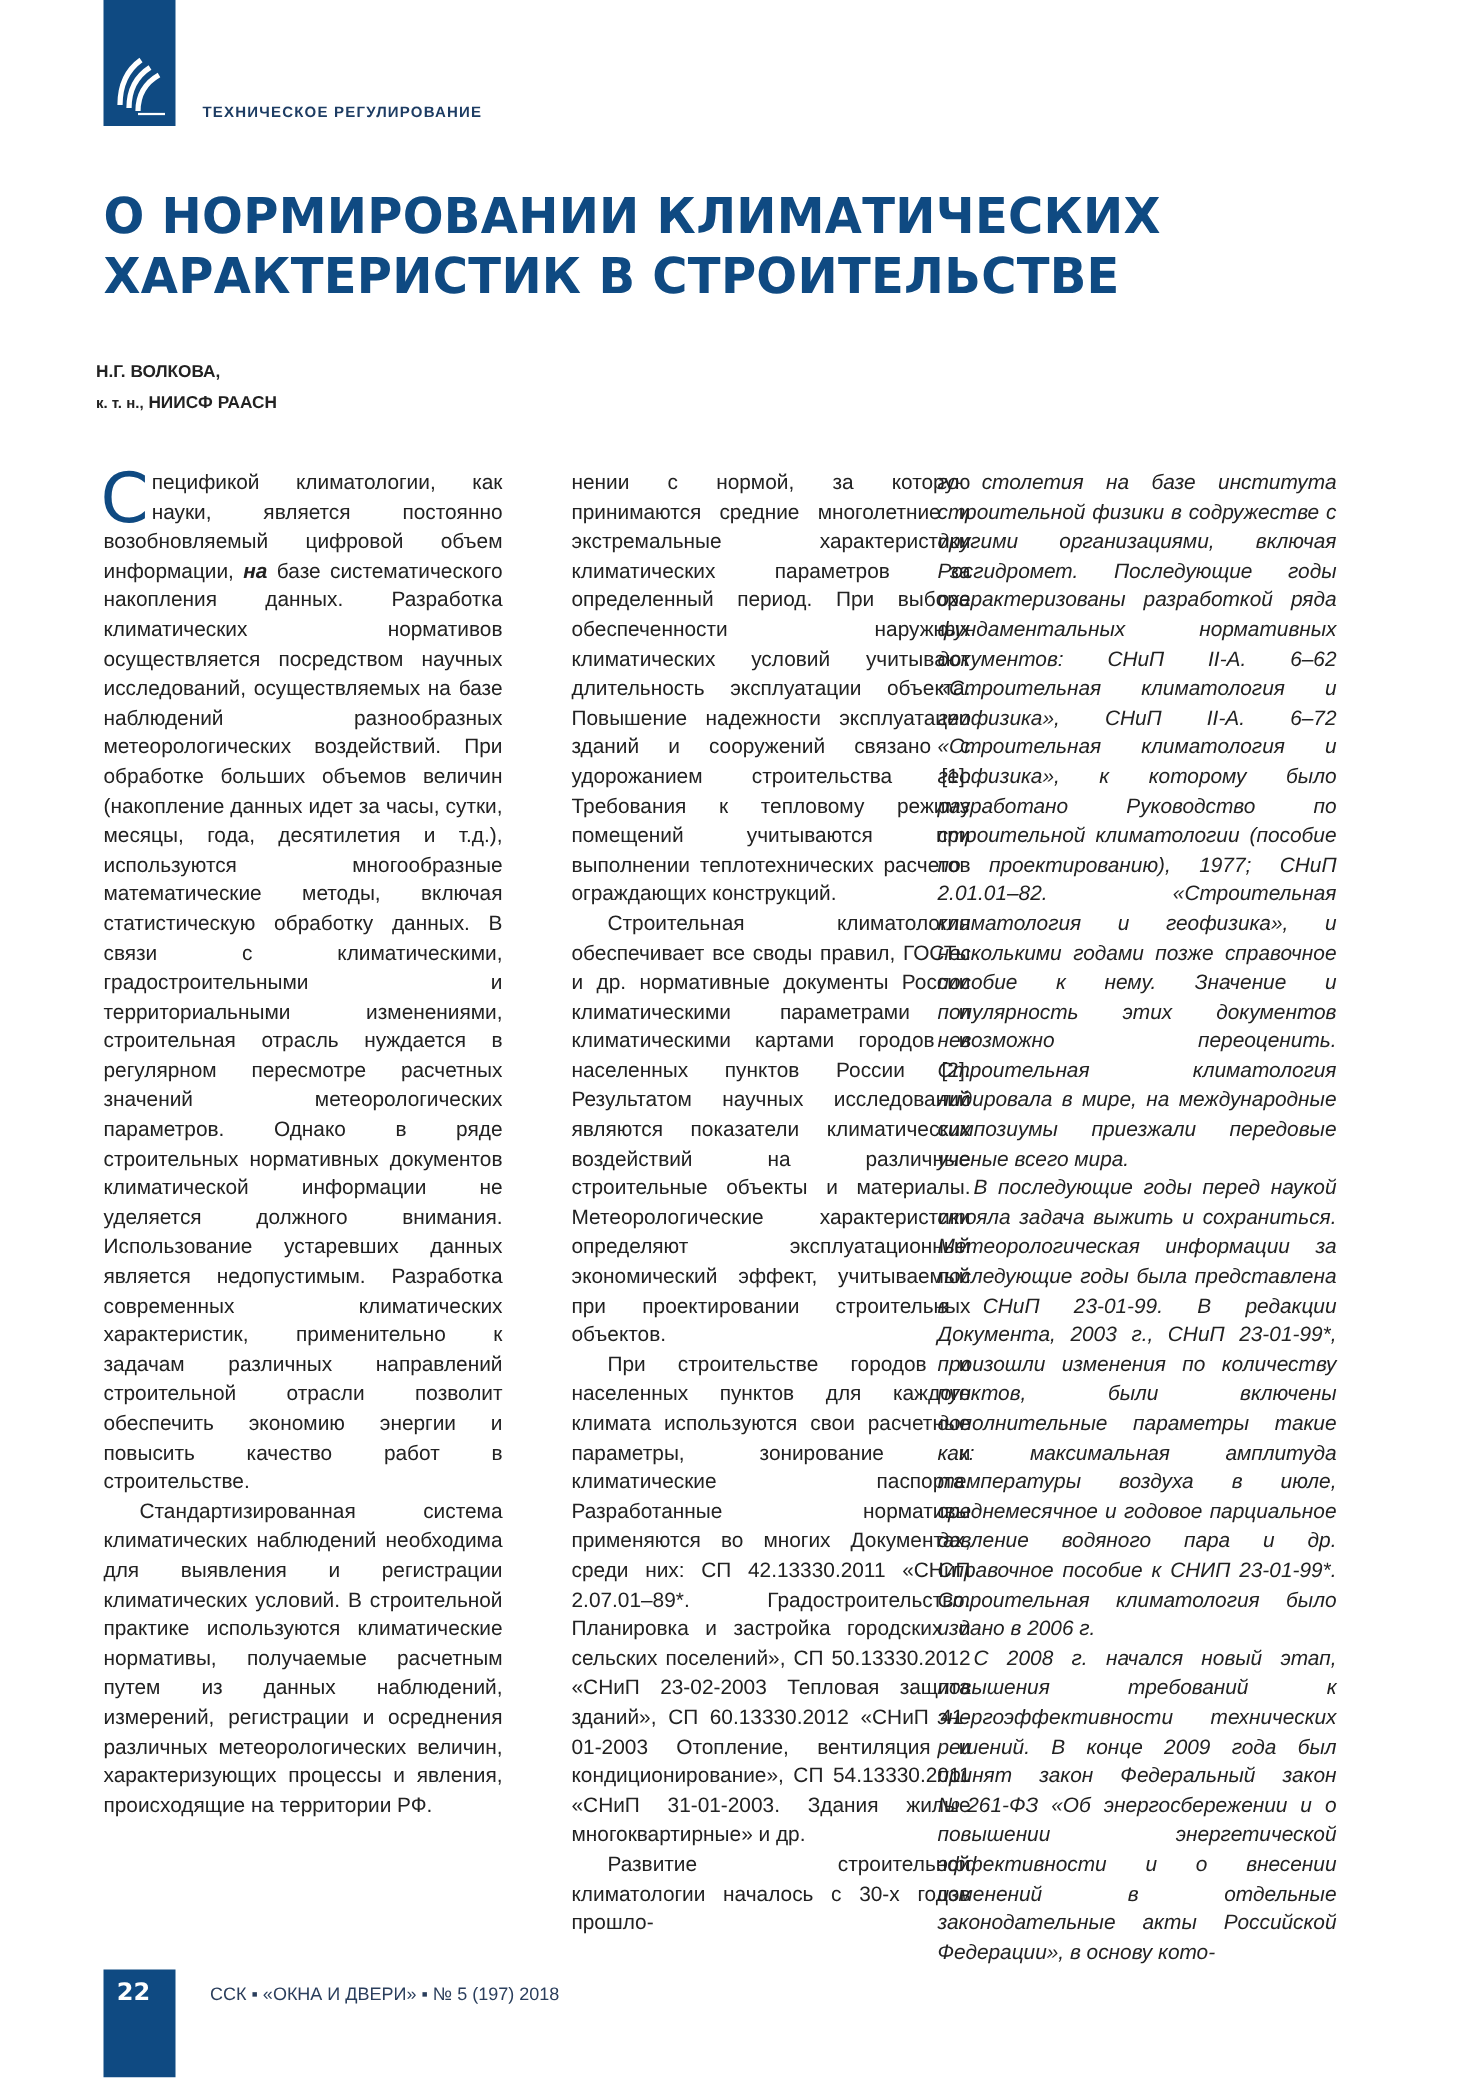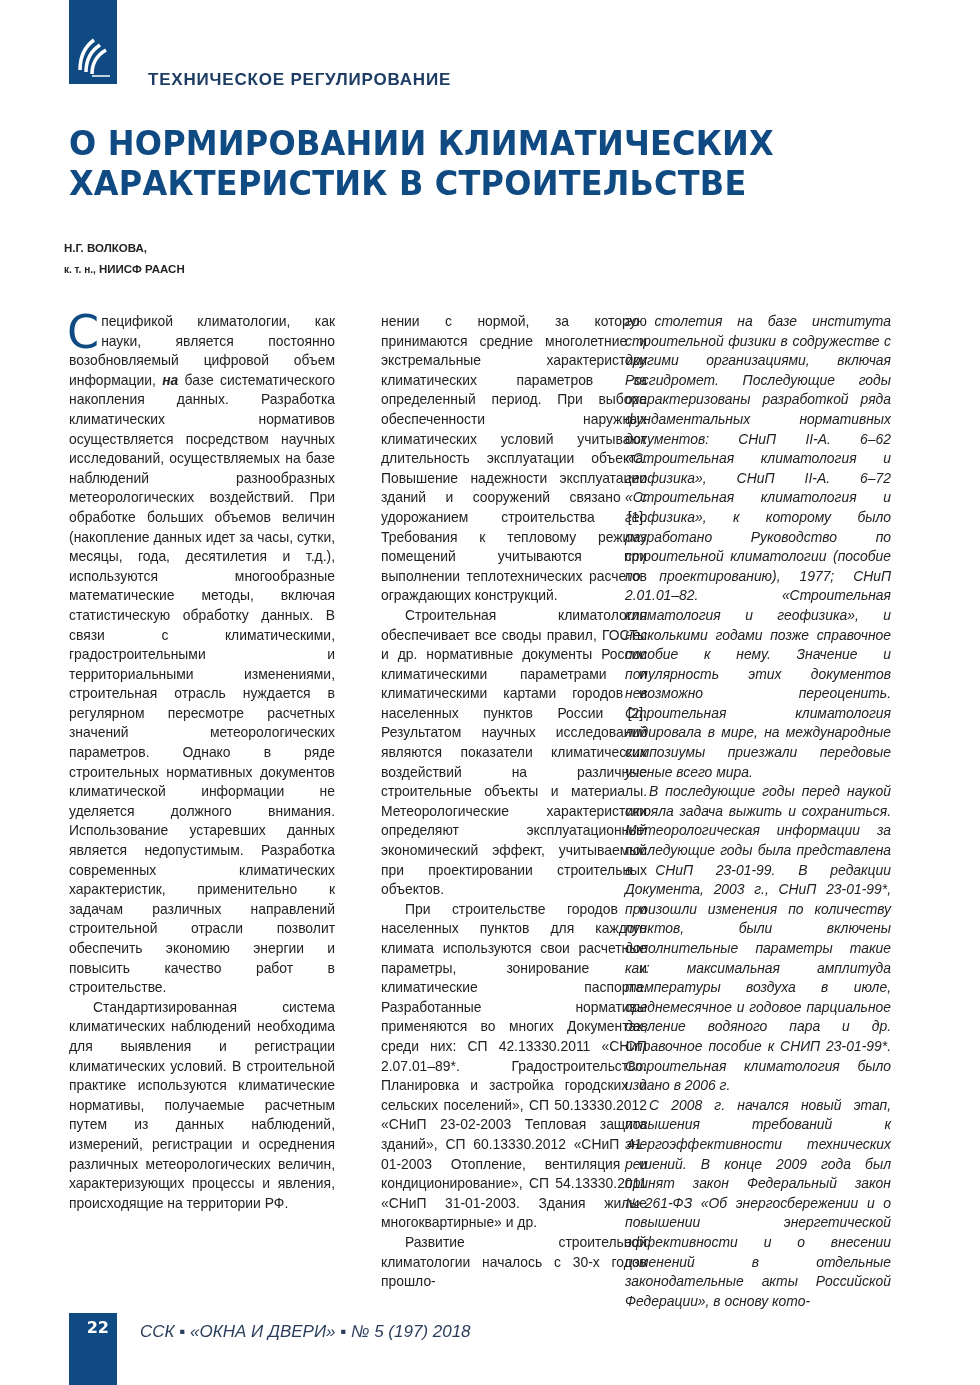--- a/index.html
+++ b/index.html
@@ -1,21 +1,21 @@
 <!DOCTYPE html>
 <html><head>
 <meta charset="utf-8">
 <style>
   html, body { margin: 0; padding: 0; background: #ffffff; }
   body { width: 980px; height: 1385px; position: relative; overflow: hidden;
          font-family: "Liberation Sans", sans-serif; color: #1a1a1a; }
 
   .top-bar { position: absolute; left: 69px; top: 0; width: 48px; height: 84px; background: #0f4a82; }
   .logo { position: absolute; left: 76px; top: 36px; width: 36px; height: 42px; }
-  .section-label { position: absolute; left: 148px; top: 70px; font-size: 17px; font-weight: bold;
+  .section-label { position: absolute; left: 135px; top: 70px; font-size: 10px; font-weight: bold;
                    letter-spacing: 0.8px; color: #1d3c63; }
 
   .title { position: absolute; left: 69px; top: 124px; width: 860px; margin: 0;
            font-family: "DejaVu Sans", sans-serif; font-weight: bold; font-size: 33px;
            line-height: 40px; color: #0f4a82; letter-spacing: 0.2px; transform: scaleX(0.97); transform-origin: left; }
 
   .author { position: absolute; left: 64px; top: 238px; font-size: 11.5px; font-weight: bold;
             color: #222; line-height: 21px; font-family: Liberation Sans, sans-serif; }
   .author .small { font-weight: bold; font-size: 10px; }
 
@@ -26,23 +26,23 @@
   .col p.first { text-indent: 0; }
   .col p.noindent { text-indent: 0; }
   .col1 { left: 0; }
   .col2 { left: 288px; margin-left: 24px; }
   .col3 { left: 556px; font-style: italic; }
 
   .dropcap { float: left; font-size: 46px; line-height: 36px; color: #0f4a82; margin: 2px 2px 0 -2px;
              font-family: "DejaVu Sans", sans-serif; }
 
   .bottom-bar { position: absolute; left: 69px; top: 1313px; width: 48px; height: 72px; background: #0f4a82; }
-  .page-num { position: absolute; left: 69px; top: 1318px; width: 40px; text-align: right;
+  .page-num { position: absolute; left: 69px; top: 1318px; width: 40px; text-align: center;
               color: #ffffff; font-weight: bold; font-size: 16px; font-family: "DejaVu Sans", sans-serif; }
-  .footer { position: absolute; left: 140px; top: 1322px; font-size: 17px; color: #2a3e5c; font-style: italic; }
+  .footer { position: absolute; left: 140px; top: 1322px; font-size: 12px; color: #2a3e5c; }
 </style>
 </head>
 <body>
 
 <div class="top-bar"></div>
 <svg class="logo" viewBox="0 0 36 42">
   <path d="M4 34 Q4 14 18 4" stroke="#ffffff" stroke-width="3.5" fill="none"></path>
   <path d="M10 36 Q10 18 24 9" stroke="#ffffff" stroke-width="3.5" fill="none"></path>
   <path d="M16 38 Q16 22 30 14" stroke="#ffffff" stroke-width="3.5" fill="none"></path>
   <path d="M16 40 L34 40" stroke="#ffffff" stroke-width="1.5"></path>

